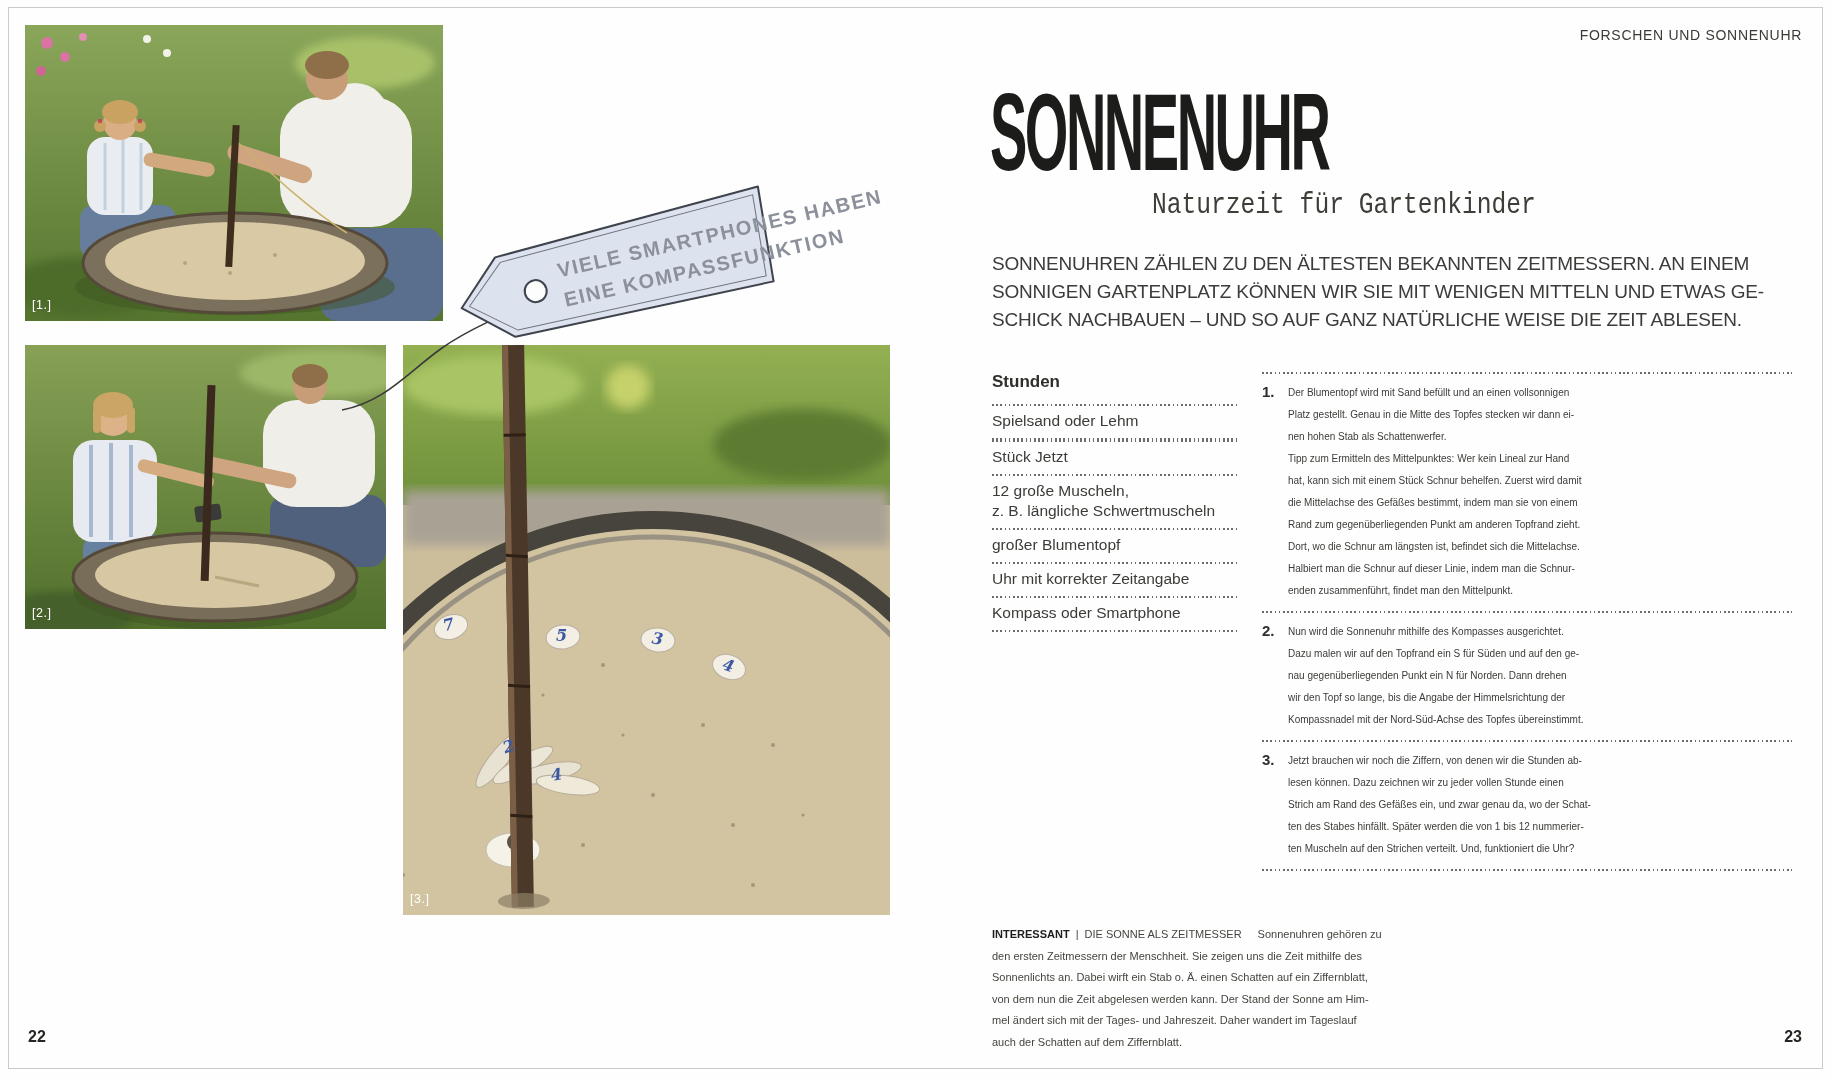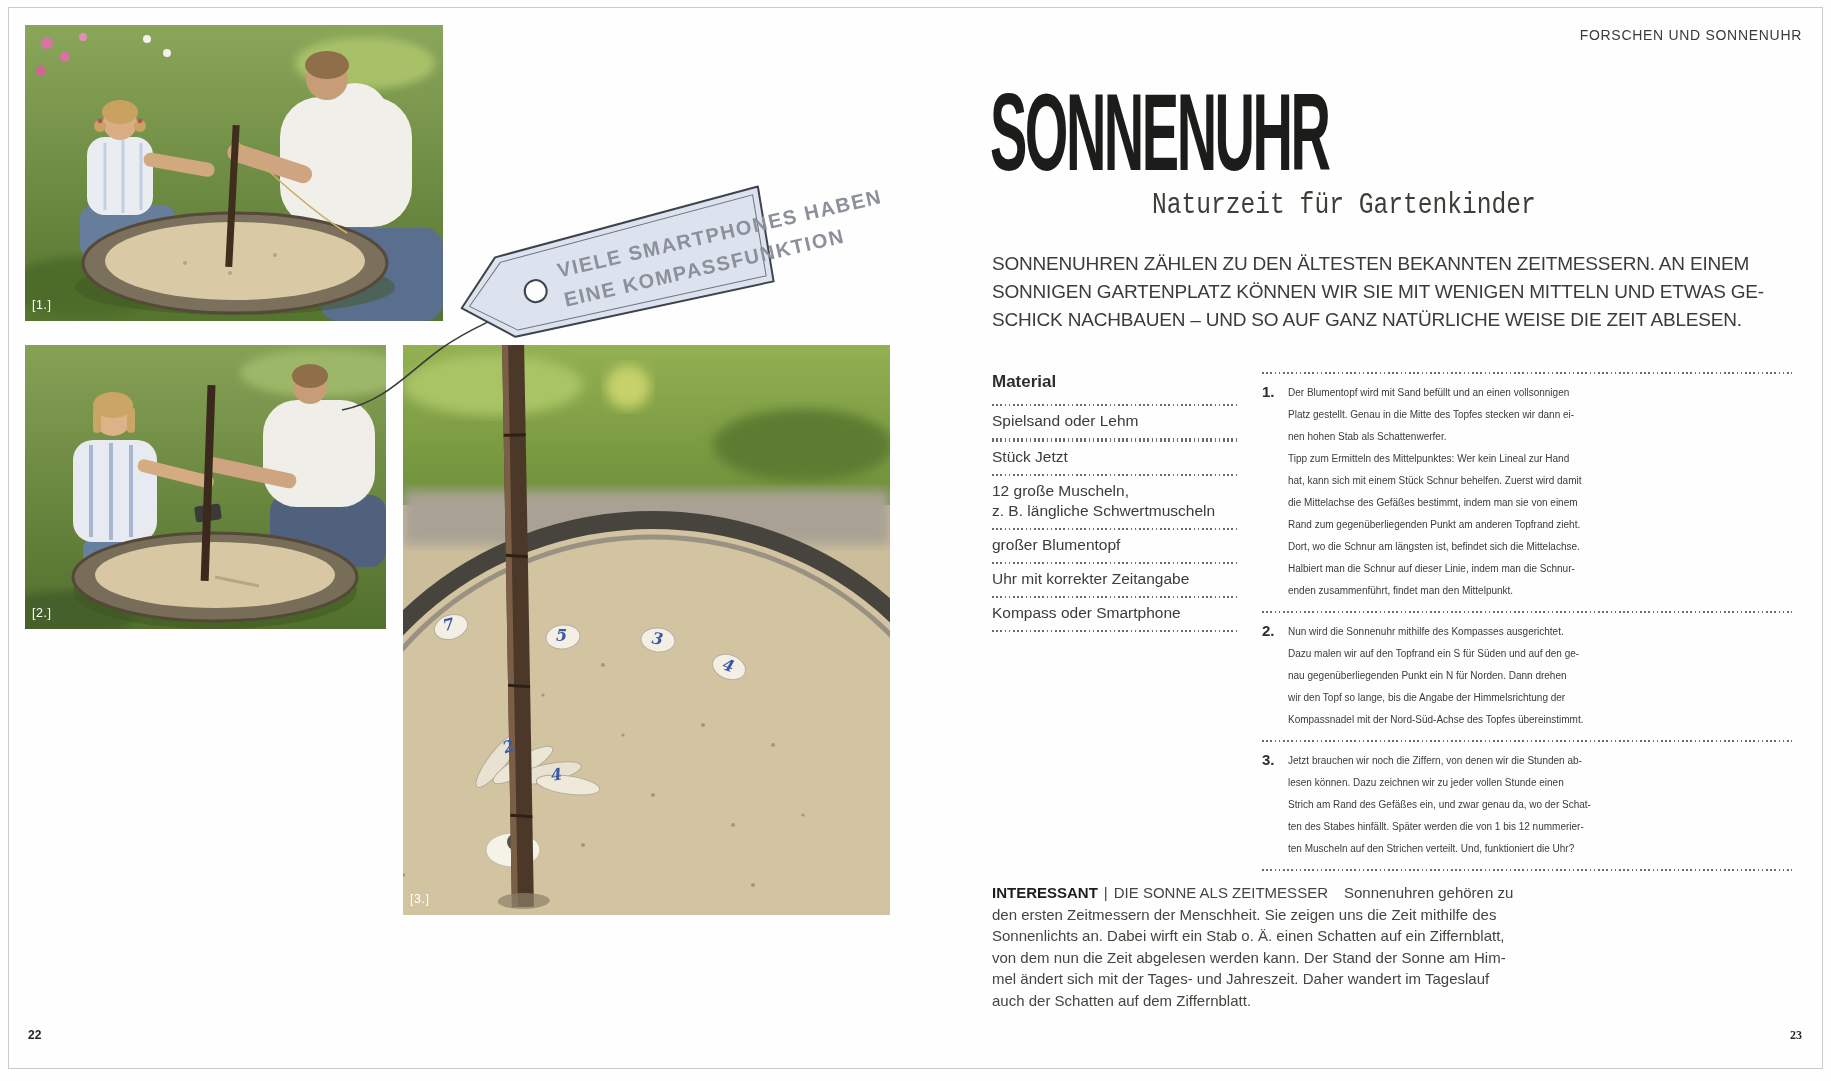--- a/index.html
+++ b/index.html
@@ -10,23 +10,23 @@
   
   .photo{position:absolute;overflow:hidden;background:#6e8a3e;}
   #photo1{left:25px;top:25px;width:418px;height:296px;}
   #photo2{left:25px;top:345px;width:361px;height:284px;}
   #photo3{left:403px;top:345px;width:487px;height:570px;}
   .photo svg{display:block;}
   .photo-label{position:absolute;left:7px;bottom:9px;color:#ffffff;font-size:12.5px;letter-spacing:.5px;}
   .shellnum{position:absolute;color:#3d59a5;font-style:italic;font-weight:bold;
             font-family:"DejaVu Serif",serif;font-size:16px;}
 
-  .pagenum{position:absolute;font-weight:bold;font-size:12px;color:#262622;}
+  .pagenum{position:absolute;font-weight:bold;font-size:16px;color:#262622;}
   #pagenum-left{left:28px;top:1028px;}
-  #pagenum-right{left:1702px;top:1028px;width:100px;text-align:right;font-family:Liberation Serif, serif;}
+  #pagenum-right{left:1702px;top:1028px;width:100px;text-align:right;}
 
   
   #tag-svg{position:absolute;left:330px;top:150px;width:460px;height:280px;overflow:visible;}
   #tag-svg text{font-family:"Liberation Sans",sans-serif;font-weight:bold;letter-spacing:1.6px;}
 
   
   #section-header{position:absolute;left:1402px;top:27px;width:400px;text-align:right;
                   font-size:14px;letter-spacing:.7px;color:#3a3a36;}
   #page-title{position:absolute;left:990px;top:78px;margin:0;font-size:56px;font-weight:bold;
               letter-spacing:-2.5px;color:#1c1c1a;line-height:1;
@@ -39,21 +39,21 @@
   .col{position:absolute;top:372px;}
   #material-col{left:992px;width:248px;}
   #steps-col{left:1262px;width:530px;}
   .col-heading{margin:0 0 12px 0;font-size:17px;font-weight:bold;color:#2e2e2a;}
   .dotted-sep{height:2px;background:repeating-linear-gradient(to right,#6b6b67 0 1.6px,transparent 1.6px 4.2px);}
   .mat-item{padding:5px 0 7px 0;font-size:15.5px;line-height:20px;white-space:pre-line;}
   .step{display:flex;padding:8px 0 9px 0;}
   .step-num{width:26px;flex:none;font-weight:bold;font-size:15px;line-height:20.5px;color:#2e2e2a;}
   .step-text{flex:1;font-size:10px;line-height:22px;white-space:pre-line;}
 
-  #info-box{position:absolute;left:992px;top:882px;font-size:15px;line-height:21.5px;color:#45453f;}
+  #info-box{position:absolute;left:992px;top:924px;font-size:11px;line-height:21.5px;color:#45453f;}
   #info-box .info-label{font-weight:bold;color:#1e1e1c;}
   #info-box .info-sep{margin:0 6px;}
   #info-box .info-first{margin-left:16px;}
   .info-rest{white-space:pre-line;}
 </style>
 </head>
 <body>
 
 <div id="spread">
   <div id="frame"></div>
@@ -259,21 +259,21 @@
 
   <h1 id="page-title">SONNENUHR</h1>
 
   <div id="page-subtitle">Naturzeit für Gartenkinder</div>
 
   <div id="intro">SONNENUHREN ZÄHLEN ZU DEN ÄLTESTEN BEKANNTEN ZEITMESSERN. AN EINEM
 SONNIGEN GARTENPLATZ KÖNNEN WIR SIE MIT WENIGEN MITTELN UND ETWAS GE-
 SCHICK NACHBAUEN – UND SO AUF GANZ NATÜRLICHE WEISE DIE ZEIT ABLESEN.</div>
 
   <div class="col" id="material-col">
-    <h3 class="col-heading">Material</h3>
+    <h3 class="col-heading">Stunden</h3>
     <div class="dotted-sep"></div>
     <div class="mat-item">Spielsand oder Lehm</div>
     <div class="dotted-sep"></div>
     <div class="dotted-sep"></div>
     <div class="mat-item">Stück Jetzt</div>
     <div class="dotted-sep"></div>
     <div class="mat-item">12 große Muscheln,
 z. B. längliche Schwertmuscheln</div>
     <div class="dotted-sep"></div>
     <div class="mat-item">großer Blumentopf</div>

